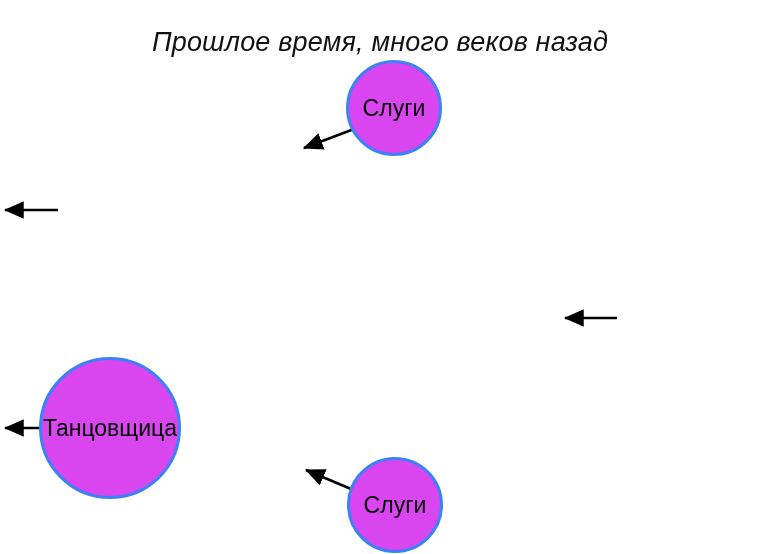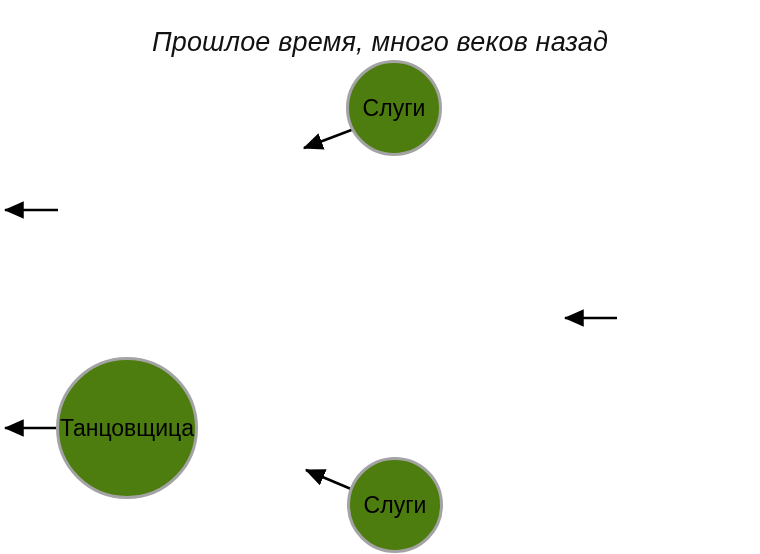--- a/index.html
+++ b/index.html
@@ -23,23 +23,23 @@
     text-align: center;
     font-size: 27px;
     font-style: italic;
     color: #111111;
     letter-spacing: 0.2px;
     margin-top: 24px;
   }
   .node {
     position: absolute;
     box-sizing: border-box;
-    border: 3px solid #a3a3a3;
+    border: 3px solid #3b82f6;
     border-radius: 50%;
-    background: #4d7c0f;
+    background: #d946ef;
     display: flex;
     align-items: center;
     justify-content: center;
   }
   .node .label {
     font-size: 23px;
     color: #000000;
     white-space: nowrap;
     line-height: 1;
   }
@@ -47,21 +47,21 @@
     position: absolute;
     top: 0;
     left: 0;
     width: 760px;
     height: 554px;
   }
   
   #node-slugi-top       { left: 346px; top: 60px;  width: 96px;  height: 96px; }
   #node-sluzhanka       { left: 57px;  top: 140px; width: 140px; height: 140px; }
   #node-tsar            { left: 616px; top: 247px; width: 142px; height: 142px; }
-  #node-tantsovshchitsa { left: 56px;  top: 357px; width: 142px; height: 142px; align-items: center; }
+  #node-tantsovshchitsa { left: 39px;  top: 357px; width: 142px; height: 142px; align-items: center; }
   #node-slugi-bottom    { left: 347px; top: 457px; width: 96px;  height: 96px; }
 </style>
 </head>
 <body>
 
 <div id="stage">
 
   <div class="diagram-title">Прошлое время, много веков назад</div>
 
   <svg id="arrow-layer" viewBox="0 0 760 554" xmlns="http://www.w3.org/2000/svg">

